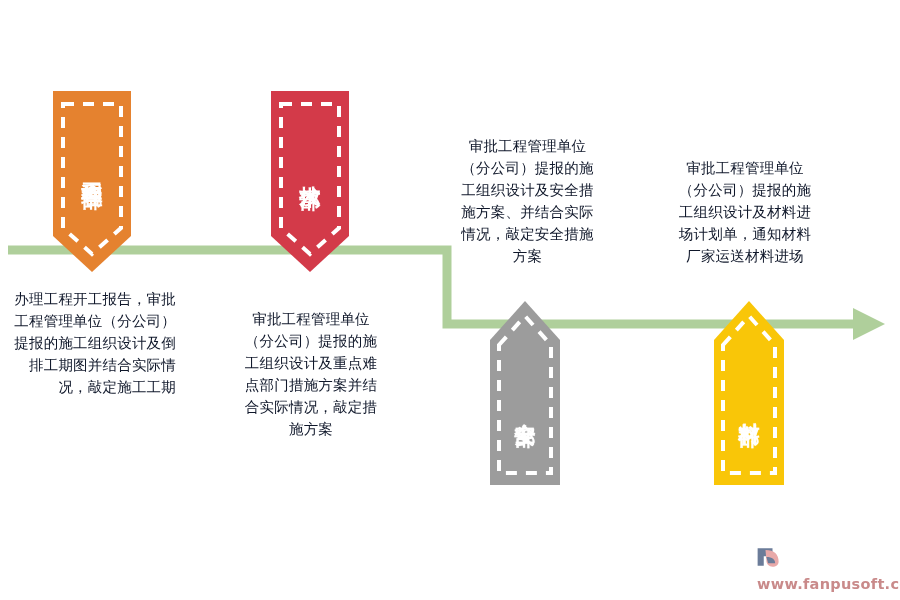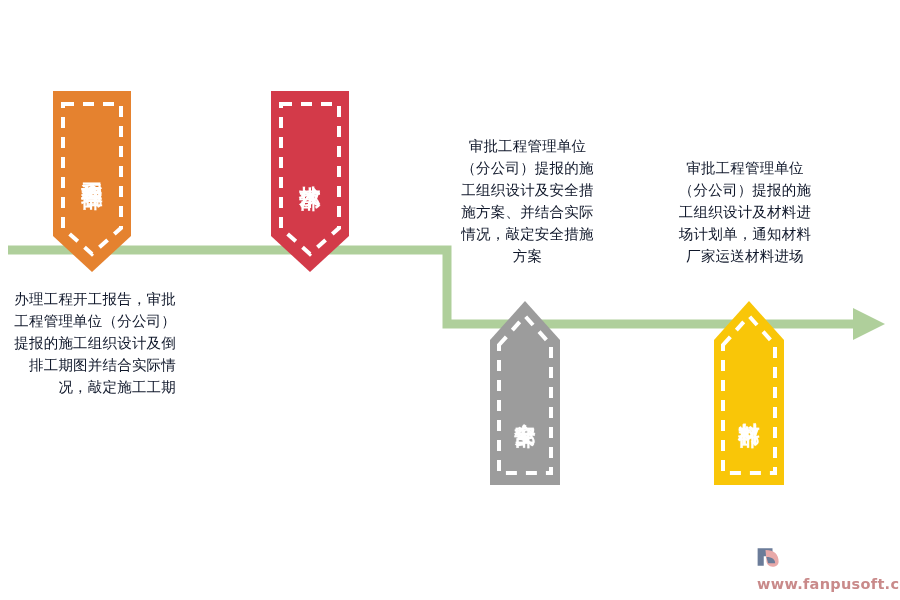--- a/index.html
+++ b/index.html
@@ -142,20 +142,21 @@
   <div class="banner" style="left:490px; top:355px; width:70px; height:105px;">
     <span class="banner-label gray-label">安全部</span>
   </div>
 
   <div class="banner" style="left:714px; top:355px; width:70px; height:105px;">
     <span class="banner-label yellow-label">材料部</span>
   </div>
 
   <div class="caption" style="left:8px; top:288px; width:168px;text-align:right;">办理工程开工报告，审批工程管理单位（分公司）提报的施工组织设计及倒排工期图并结合实际情况，敲定施工工期</div>
 
+  <div class="caption" style="left:240px; top:308px; width:142px;">审批工程管理单位（分公司）提报的施工组织设计及重点难点部门措施方案并结合实际情况，敲定措施方案</div>
 
   <div class="caption" style="left:460px; top:135px; width:135px;">审批工程管理单位（分公司）提报的施工组织设计及安全措施方案、并结合实际情况，敲定安全措施方案</div>
 
   <div class="caption" style="left:672px; top:157px; width:146px;">审批工程管理单位（分公司）提报的施工组织设计及材料进场计划单，通知材料厂家运送材料进场</div>
 
   <div id="logo">
     <div id="logo-row">
       <svg id="logo-mark" viewBox="0 0 32 32">
         <path d="M3 6 L3 26 L10 26 L10 15 L20 15 L20 6 Z" fill="#6B7C99"></path>
         <path d="M12 8 C22 8, 27 13, 27 21 C27 25, 24 27, 20 27 C16 27, 13 24, 13 20 Z" fill="#E8A9A9"></path>

